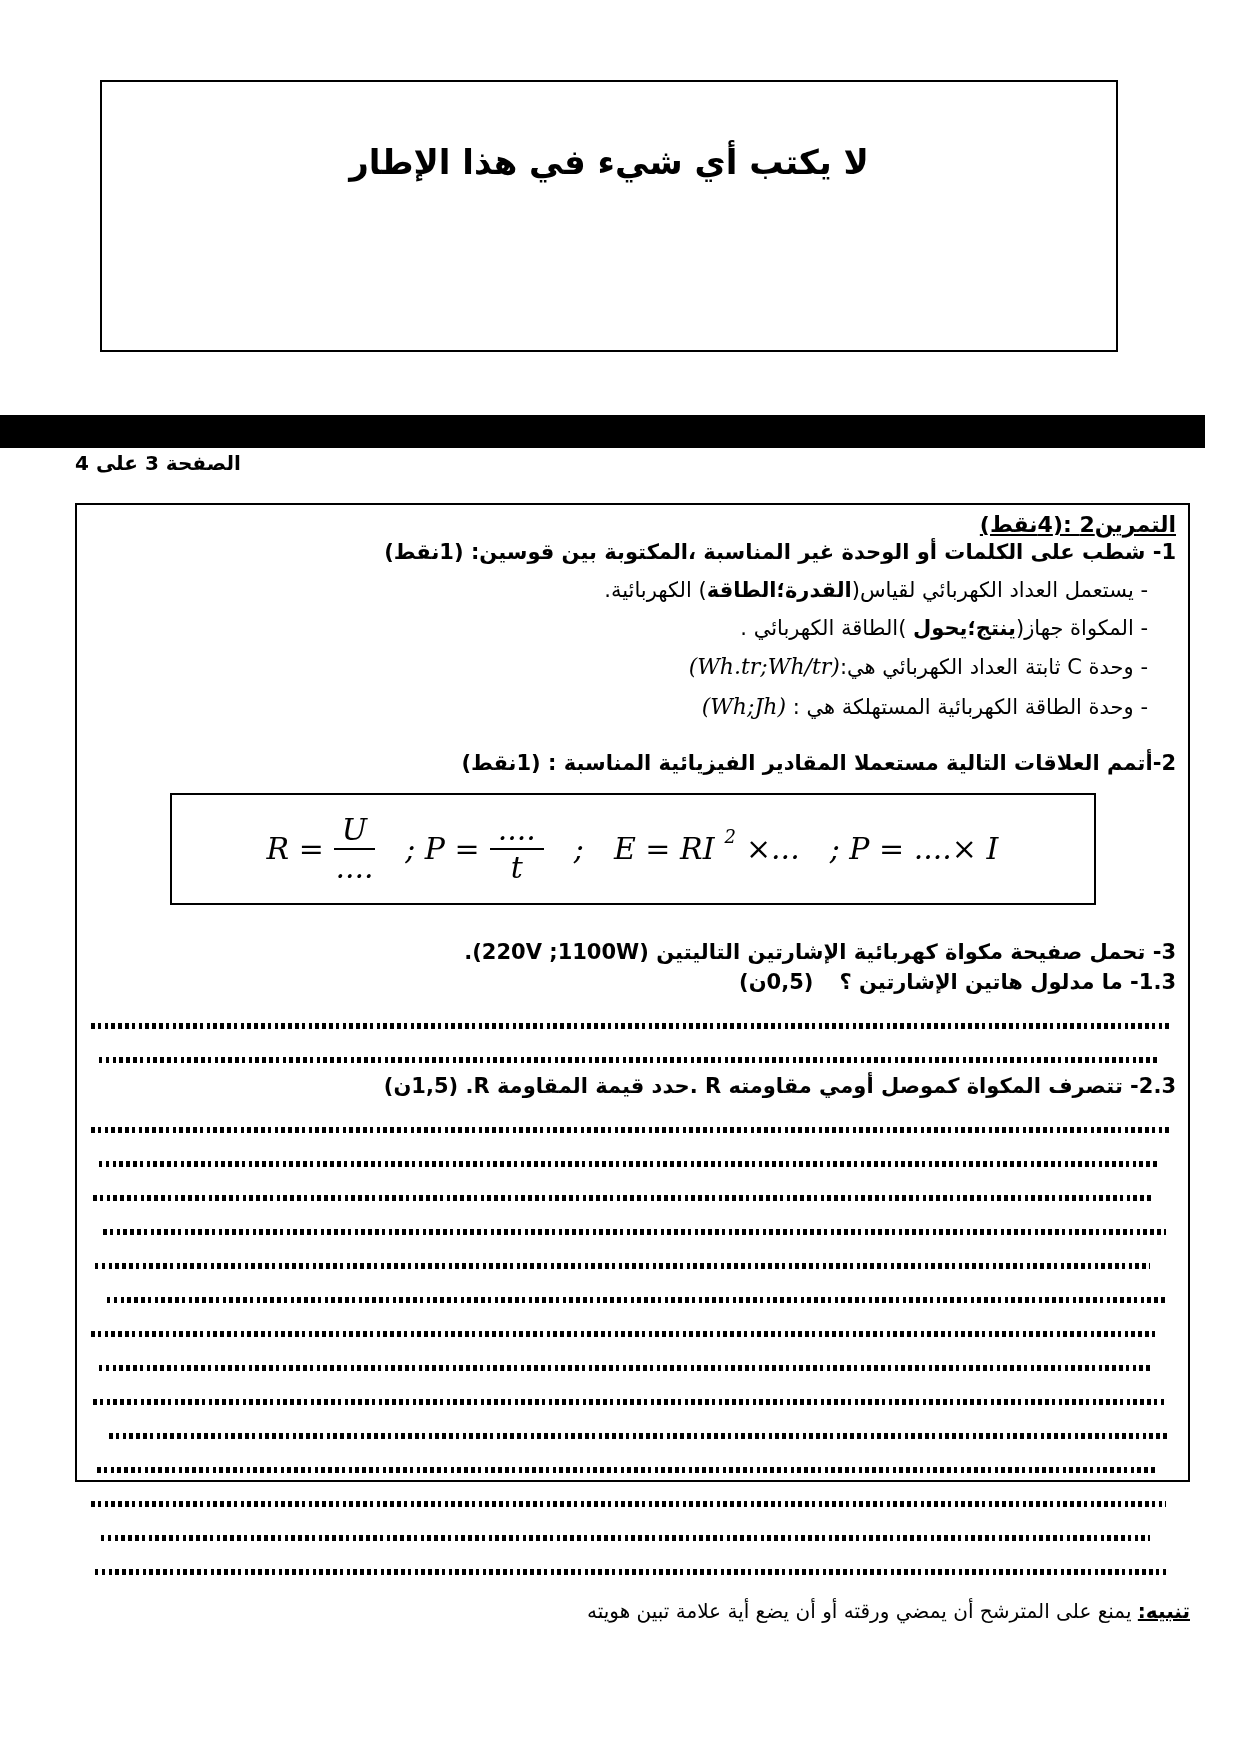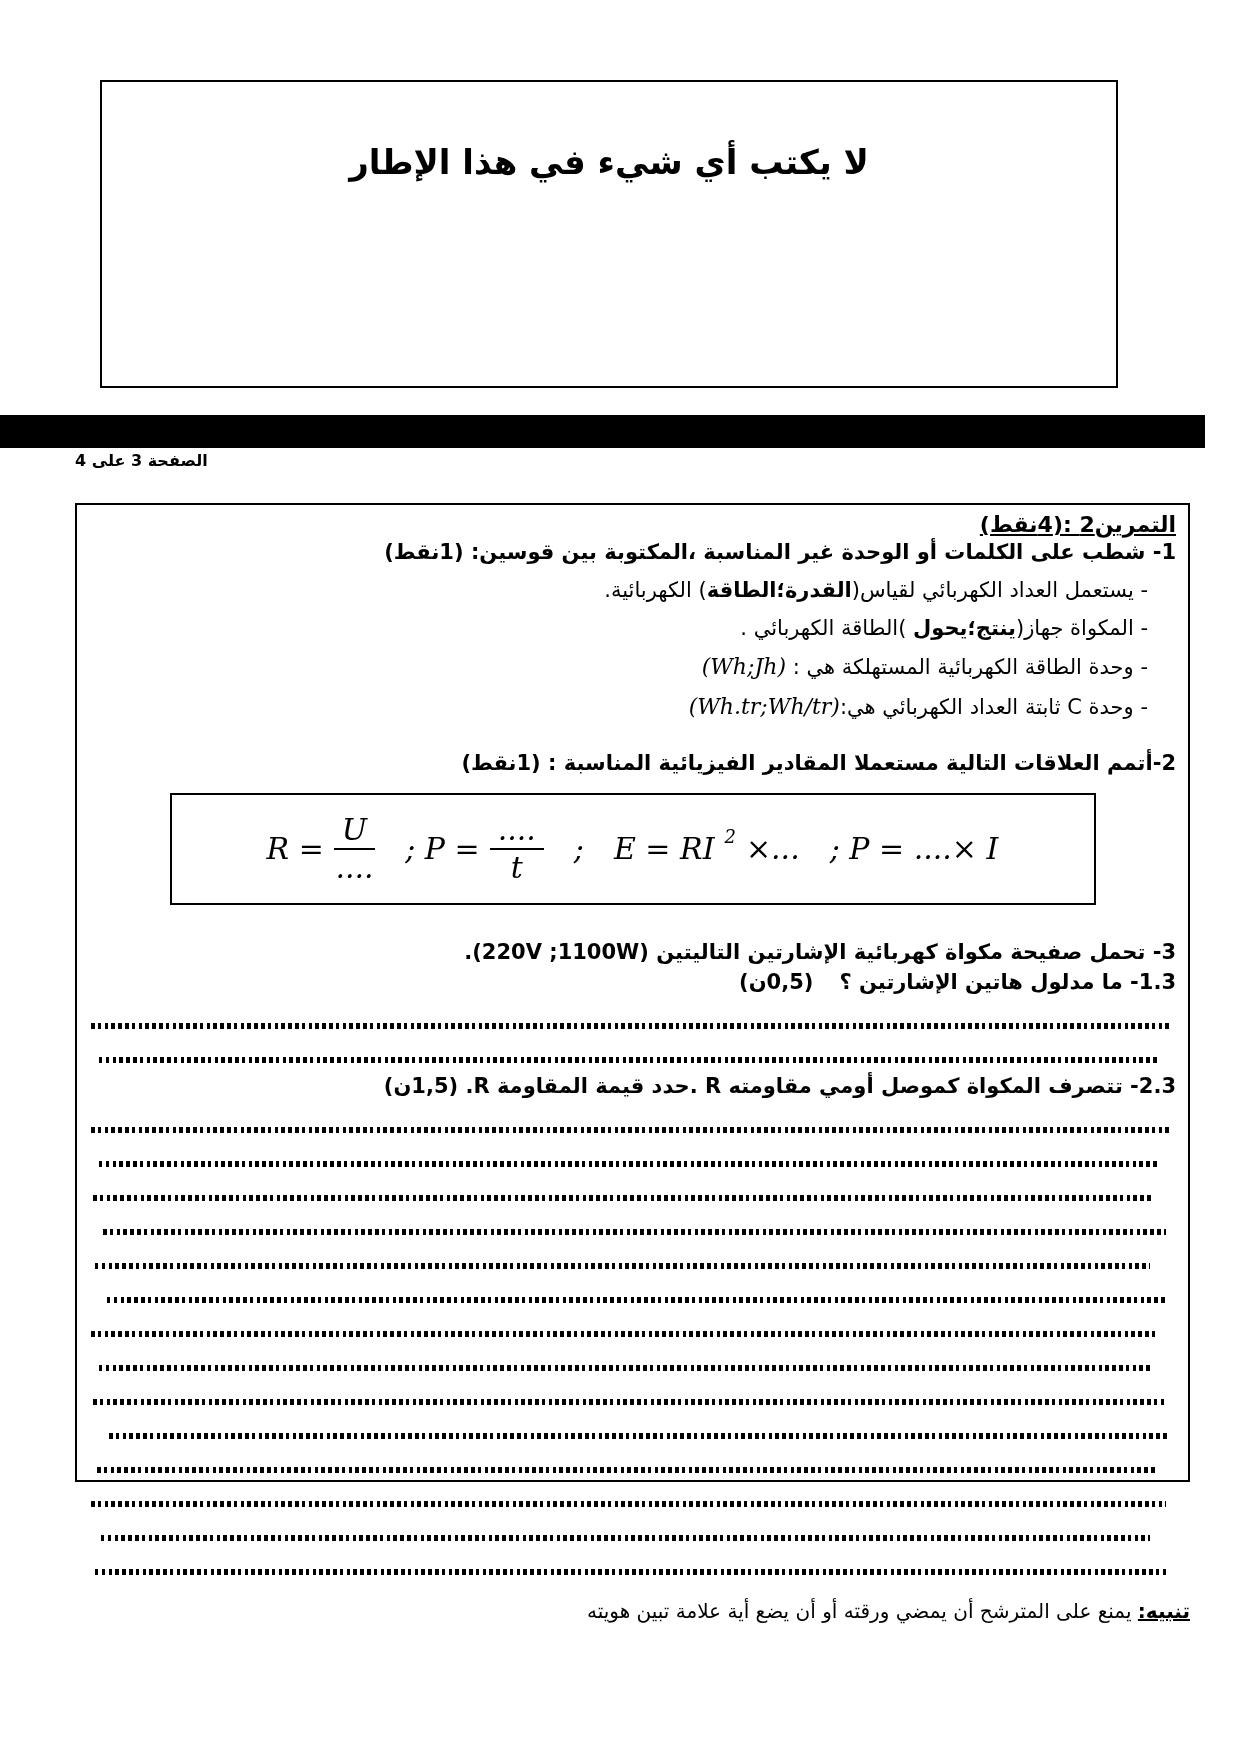--- a/index.html
+++ b/index.html
@@ -8,41 +8,41 @@
     width:1240px;height:1754px;
     margin:0 auto;
     background:#ffffff;
     color:#000;
     font-family:"DejaVu Sans",sans-serif;
     overflow:hidden;
   }
   
   .frame-box{
     position:absolute;left:100px;top:80px;
-    width:1018px;height:308px;
+    width:1018px;height:272px;
     border:2px solid #000;
     box-sizing:border-box;
   }
   .frame-note{
     margin-top:60px;
     text-align:center;
     direction:rtl;
     font-size:34px;
     font-weight:bold;
   }
   
   .black-bar{
     position:absolute;left:0;top:415px;
     width:1205px;height:33px;
     background:#000;
   }
   .page-label{
     position:absolute;left:75px;top:451px;
     direction:rtl;
-    font-size:16px;font-weight:bold;
+    font-size:20px;font-weight:bold;
     white-space:nowrap;
   }
   
   .exercise-box{
     position:absolute;left:75px;top:503px;
     width:1115px;height:979px;
     border:2px solid #000;
     box-sizing:border-box;
     direction:rtl;
     padding:6px 12px 0 12px;
@@ -129,25 +129,25 @@
 
     <div class="item">
       <span>- يستعمل العداد الكهربائي لقياس(</span><b>القدرة؛الطاقة</b><span>) الكهربائية.</span>
     </div>
 
     <div class="item">
       <span>- المكواة جهاز(</span><b>ينتج؛يحول</b><span> )الطاقة الكهربائي .</span>
     </div>
 
     <div class="item item-sp">
+      <span>- وحدة C ثابتة العداد الكهربائي هي:</span><span class="math">(Wh.tr;Wh/tr)</span>
+    </div>
+
+    <div class="item item-sp">
       <span>- وحدة الطاقة الكهربائية المستهلكة هي : </span><span class="math">(Wh;Jh)</span>
-    </div>
-
-    <div class="item item-sp">
-      <span>- وحدة C ثابتة العداد الكهربائي هي:</span><span class="math">(Wh.tr;Wh/tr)</span>
     </div>
 
     <div class="q-line q2-head">2-أتمم العلاقات التالية مستعملا المقادير الفيزيائية المناسبة : (1نقط)</div>
 
     <div class="formula-box">
       <span class="fpart">
         <span>R =</span>
         <span class="frac">
           <span class="num">U</span>
           <span class="den">....</span>

